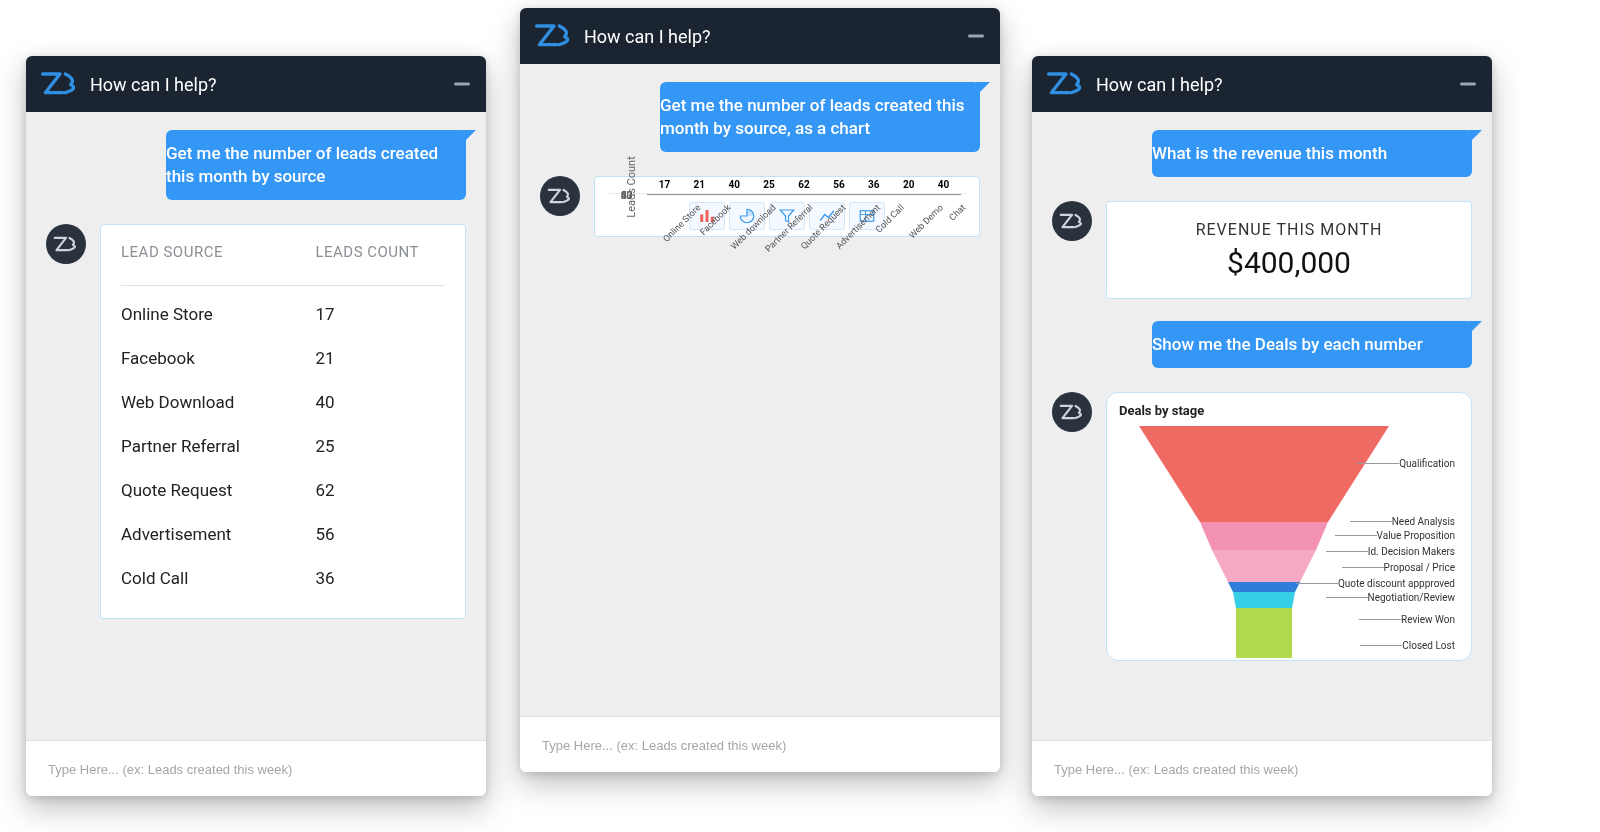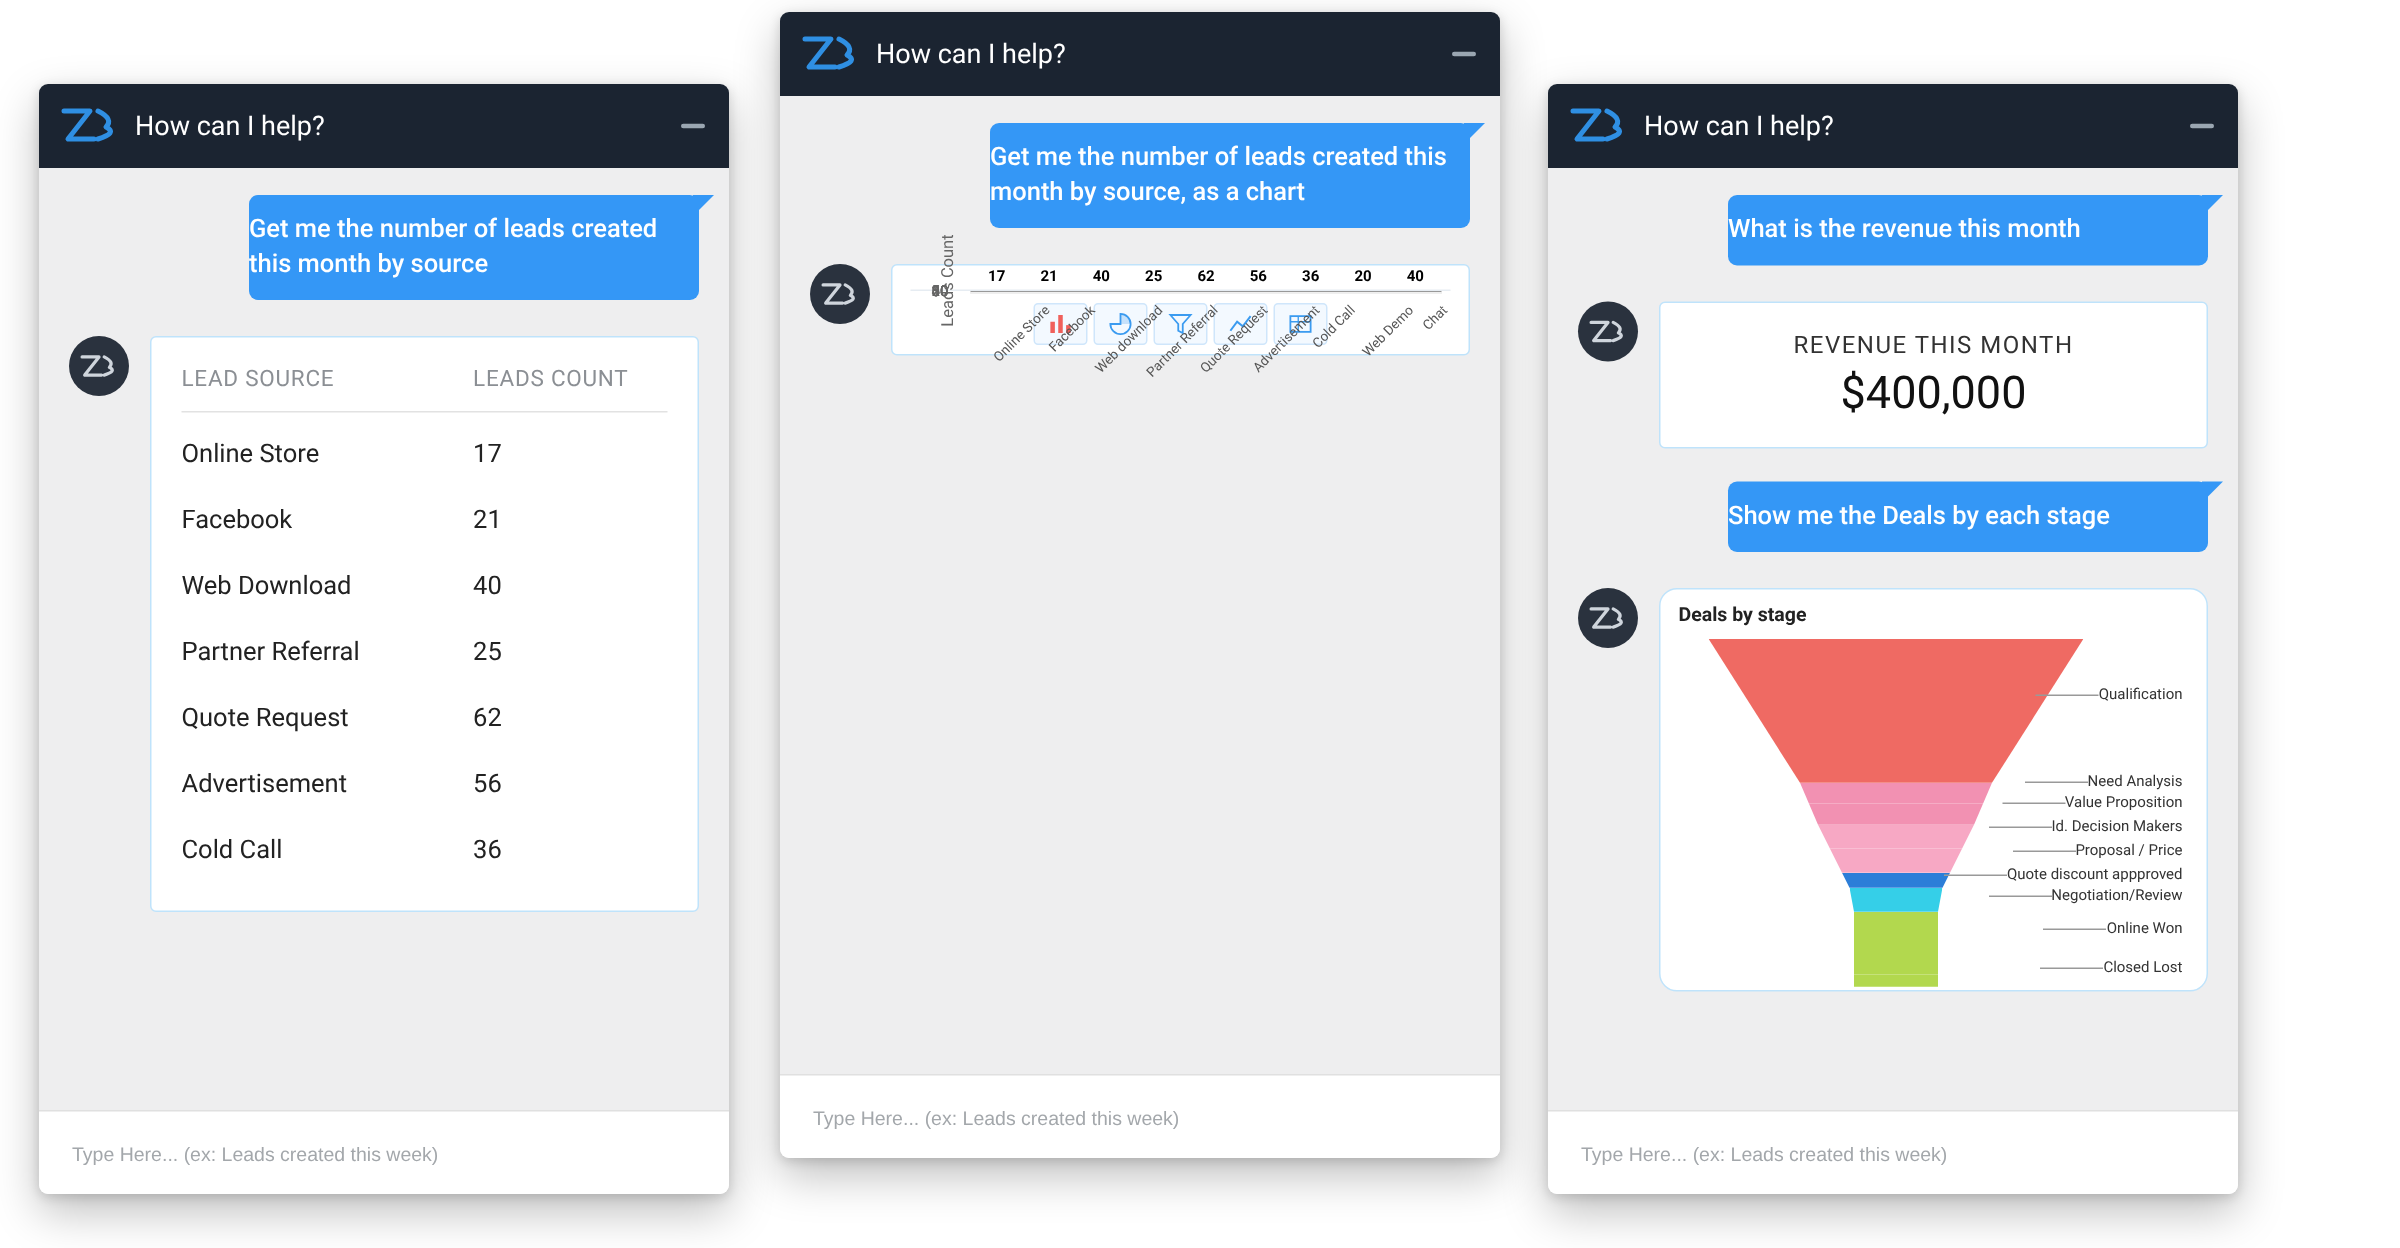--- a/index.html
+++ b/index.html
@@ -99,21 +99,21 @@
     border:1px solid #bfe3fb;
     border-radius:4px;
     padding:18px 20px;
   }
   .tbl-head {
     display:flex;
     color:#8b8f94;
     font-size:15px;
     letter-spacing:0.5px;
     border-bottom:1px solid #e2e2e2;
-    padding-bottom:13px;
+    padding-bottom:24px;
     margin-bottom:6px;
   }
   .tbl-head .c1 { flex:1 1 60%; }
   .tbl-head .c2 { flex:1 1 40%; }
   .tbl-row {
     display:flex;
     font-size:17px;
     color:#222;
     padding:12px 0;
   }
@@ -511,21 +511,21 @@
               <path d="M4 6 H30 L8 34 H34 M38 6 Q54 14 46 22 Q58 28 38 34" stroke="#cfd5dc" stroke-width="5" fill="none" stroke-linecap="round" stroke-linejoin="round"></path>
             </svg>
         </div>
         <div class="metric-card">
           <div class="metric-title">REVENUE THIS MONTH</div>
           <div class="metric-value">$400,000</div>
         </div>
       </div>
 
       <div style="height:22px"></div>
-      <div class="user-bubble" style="max-width:320px;">Show me the Deals by each stage</div>
+      <div class="user-bubble" style="max-width:320px;">Show me the Deals by each number</div>
 
       <div class="bot-row" style="height:300px;">
         <div class="bot-avatar">
           <svg viewBox="0 0 60 40">
               <path d="M4 6 H30 L8 34 H34 M38 6 Q54 14 46 22 Q58 28 38 34" stroke="#cfd5dc" stroke-width="5" fill="none" stroke-linecap="round" stroke-linejoin="round"></path>
             </svg>
         </div>
         <div class="funnel-card">
           <div class="funnel-title">Deals by stage</div>
           <div class="funnel-area" id="funnel">
@@ -537,21 +537,21 @@
               <div class="fun-legend" style="top: 110px;"><div class="line" style="right: 100%; width: 42px;"></div><span>Value Proposition</span></div>
               <div style="position: absolute; left: 93px; top: 130px; width: 104px; height: 16px; background: rgb(247, 168, 196); clip-path: polygon(0px 0px, 100% 0px, 96px 100%, 8px 100%);"></div>
               <div class="fun-legend" style="top: 126px;"><div class="line" style="right: 100%; width: 42px;"></div><span>Id. Decision Makers</span></div>
               <div style="position: absolute; left: 101px; top: 146px; width: 88px; height: 16px; background: rgb(247, 168, 196); clip-path: polygon(0px 0px, 100% 0px, 80px 100%, 8px 100%);"></div>
               <div class="fun-legend" style="top: 142px;"><div class="line" style="right: 100%; width: 42px;"></div><span>Proposal / Price</span></div>
               <div style="position: absolute; left: 109px; top: 162px; width: 72px; height: 10px; background: rgb(44, 126, 216); clip-path: polygon(0px 0px, 100% 0px, 67px 100%, 5px 100%);"></div>
               <div class="fun-legend" style="top: 158px;"><div class="line" style="right: 100%; width: 42px;"></div><span>Quote discount appproved</span></div>
               <div style="position: absolute; left: 114px; top: 172px; width: 62px; height: 16px; background: rgb(53, 207, 232); clip-path: polygon(0px 0px, 100% 0px, 59px 100%, 3px 100%);"></div>
               <div class="fun-legend" style="top: 172px;"><div class="line" style="right: 100%; width: 42px;"></div><span>Negotiation/Review</span></div>
               <div style="position: absolute; left: 117px; top: 188px; width: 56px; height: 42px; background: rgb(178, 216, 78); clip-path: polygon(0px 0px, 100% 0px, 56px 100%, 0px 100%);"></div>
-              <div class="fun-legend" style="top: 194px;"><div class="line" style="right: 100%; width: 42px;"></div><span>Online Won</span></div>
+              <div class="fun-legend" style="top: 194px;"><div class="line" style="right: 100%; width: 42px;"></div><span>Review Won</span></div>
               <div style="position: absolute; left: 117px; top: 230px; width: 56px; height: 8px; background: rgb(178, 216, 78); clip-path: polygon(0px 0px, 100% 0px, 56px 100%, 0px 100%);"></div>
               <div class="fun-legend" style="top: 220px;"><div class="line" style="right: 100%; width: 42px;"></div><span>Closed Lost</span></div>
             </div>
         </div>
       </div>
     </div>
     <div class="input-area">
       <input placeholder="Type Here... (ex: Leads created this week)" style="">
     </div>
   </div>

